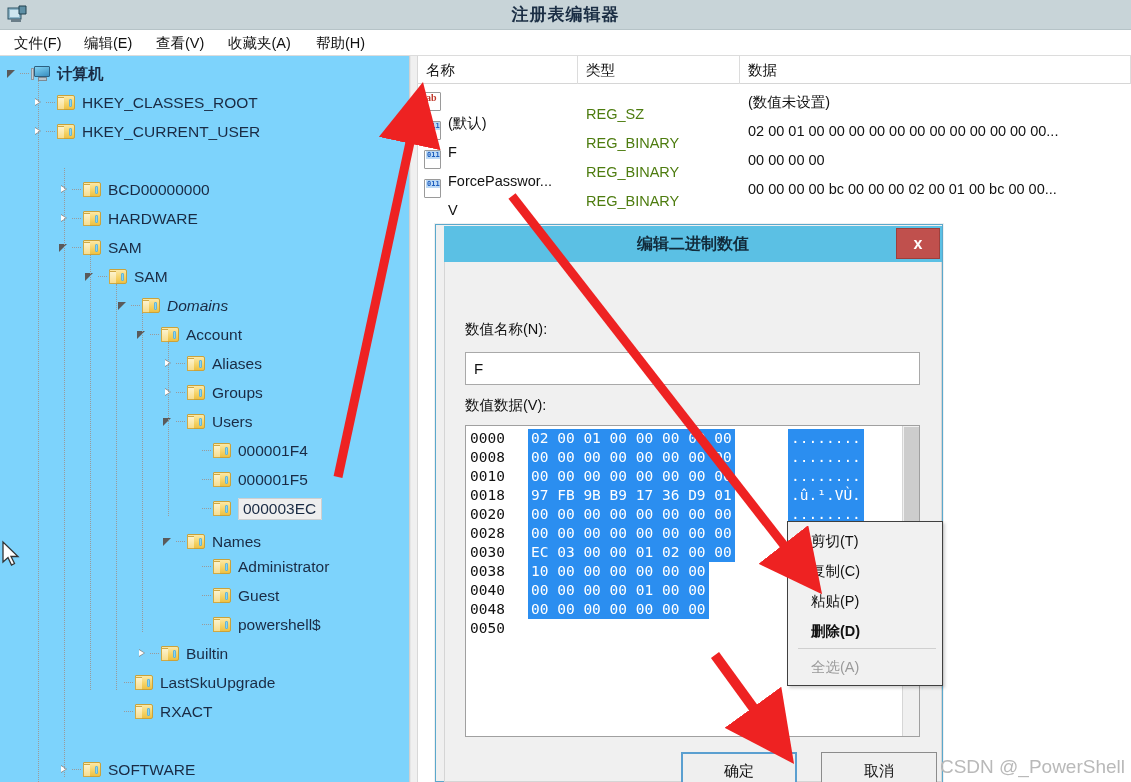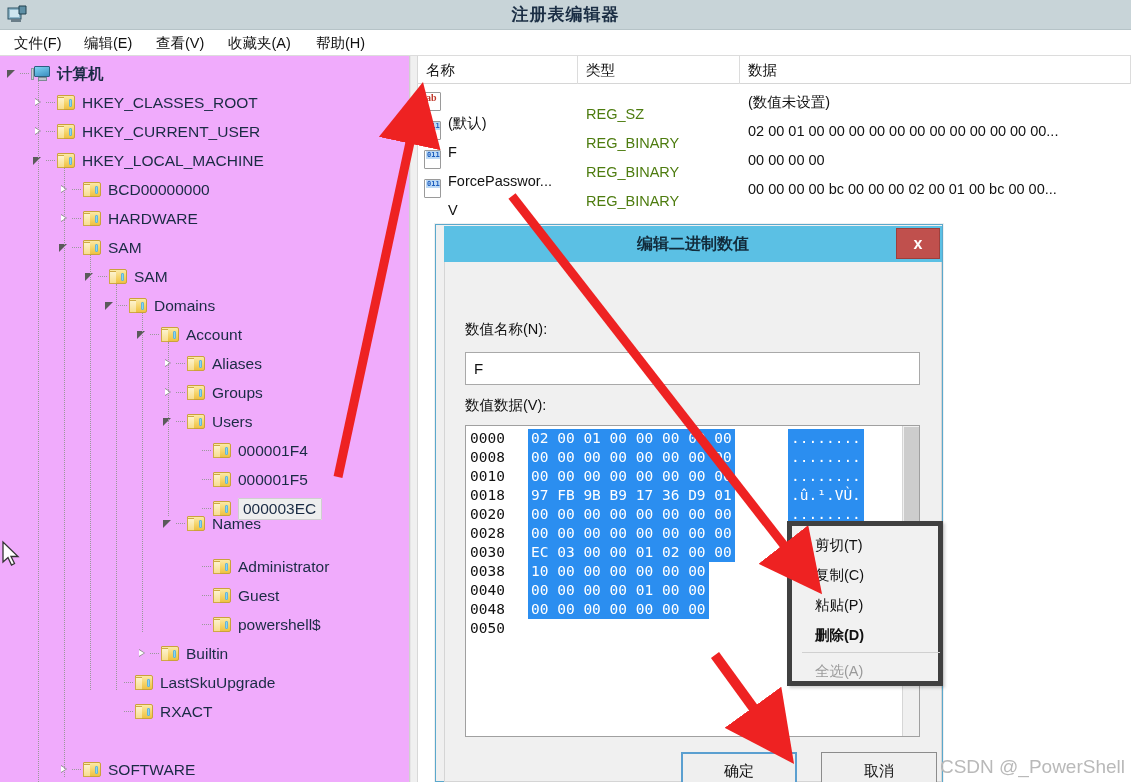--- a/index.html
+++ b/index.html
@@ -28,21 +28,21 @@
     background:#ffffff; border-bottom:1px solid #dcdcdc;
   }
   .menu-item {
     position:absolute; top:0; height:26px; line-height:26px;
     font-size:14.5px; color:#111; padding:0 6px; cursor:default;
     white-space:nowrap;
   }
   
   #left-pane {
     position:absolute; left:0; top:56px; width:410px; height:726px;
-    background:#f0abfc; border-right:1px solid #d0d0d0; overflow:hidden;
+    background:#7dd3fc; border-right:1px solid #d0d0d0; overflow:hidden;
   }
   #splitter {
     position:absolute; left:410px; top:56px; width:8px; height:726px;
     background:#f0f0f0; border-left:1px solid #e6e6e6; border-right:1px solid #d8d8d8;
   }
   #right-pane {
     position:absolute; left:418px; top:56px; width:713px; height:726px;
     background:#fff; overflow:hidden;
   }
   
@@ -216,21 +216,21 @@
     position:absolute; right:0; top:0; width:17px; height:312px;
     background:#f0f0f0; border-left:1px solid #d6d6d6;
   }
   #hex-thumb {
     position:absolute; left:1px; top:1px; width:15px; height:120px;
     background:#cdcdcd;
   }
   
   #ctx-menu {
     position:absolute; left:787px; top:521px; width:156px; height:165px;
-    background:#f1f1f1; border:5px solid #404040;
+    background:#f1f1f1; border:1px solid #404040;
     box-shadow:2px 2px 3px rgba(0,0,0,0.18);
   }
   .ctx-item {
     position:absolute; left:1px; width:154px; height:30px; line-height:30px;
     font-size:14.5px; color:#111; padding-left:22px; cursor:default;
     white-space:nowrap;
   }
   .ctx-item.disabled { color:#9a9a9a; }
   .ctx-sep {
     position:absolute; left:10px; width:138px; height:1px;
@@ -275,34 +275,33 @@
     <div class="menu-item" style="left: 78px;">编辑(E)</div>
     <div class="menu-item" style="left: 150px;">查看(V)</div>
     <div class="menu-item" style="left: 222px;">收藏夹(A)</div>
     <div class="menu-item" style="left: 310px;">帮助(H)</div>
   </div>
 
 <div id="left-pane">
     <div class="tree-row" style="top: 2px; left: 6px;"><span class="tw open"></span><span class="dots"></span><span class="comp-icon"><span class="stand"></span><span class="scr"></span><span class="base"></span></span><span class="tree-label" style="font-weight: bold;">计算机</span></div>
     <div class="tree-row" style="top: 60px; left: 32px;"><span class="tw closed"></span><span class="dots"></span><span class="folder"><span class="f-back"></span><span class="f-tab"></span><span class="f-front"></span></span><span class="tree-label">HKEY_CURRENT_USER</span></div>
     <div class="tree-row" style="top: 31px; left: 32px;"><span class="tw closed"></span><span class="dots"></span><span class="folder"><span class="f-back"></span><span class="f-tab"></span><span class="f-front"></span></span><span class="tree-label">HKEY_CLASSES_ROOT</span></div>
-    <div class="tree-row" style="top: 89px; left: 32px;"><span class="tw open"></span><span class="dots"></span><span class="folder"><span class="f-back"></span><span class="f-tab"></span><span class="f-front"></span></span><span class="tree-label">HKEY_LOCAL_MACHINE</span></div>
     <div class="tree-row" style="top: 118px; left: 58px;"><span class="tw closed"></span><span class="dots"></span><span class="folder"><span class="f-back"></span><span class="f-tab"></span><span class="f-front"></span></span><span class="tree-label">BCD00000000</span></div>
     <div class="tree-row" style="top: 147px; left: 58px;"><span class="tw closed"></span><span class="dots"></span><span class="folder"><span class="f-back"></span><span class="f-tab"></span><span class="f-front"></span></span><span class="tree-label">HARDWARE</span></div>
     <div class="tree-row" style="top: 176px; left: 58px;"><span class="tw open"></span><span class="dots"></span><span class="folder"><span class="f-back"></span><span class="f-tab"></span><span class="f-front"></span></span><span class="tree-label">SAM</span></div>
     <div class="tree-row" style="top: 205px; left: 84px;"><span class="tw open"></span><span class="dots"></span><span class="folder"><span class="f-back"></span><span class="f-tab"></span><span class="f-front"></span></span><span class="tree-label">SAM</span></div>
-    <div class="tree-row" style="top: 234px; left: 104px;"><span class="tw open"></span><span class="dots"></span><span class="folder"><span class="f-back"></span><span class="f-tab"></span><span class="f-front"></span></span><span class="tree-label">Domains</span></div>
+    <div class="tree-row" style="top: 234px; left: 117px; font-style: italic;"><span class="tw open"></span><span class="dots"></span><span class="folder"><span class="f-back"></span><span class="f-tab"></span><span class="f-front"></span></span><span class="tree-label">Domains</span></div>
     <div class="tree-row" style="top: 263px; left: 136px;"><span class="tw open"></span><span class="dots"></span><span class="folder"><span class="f-back"></span><span class="f-tab"></span><span class="f-front"></span></span><span class="tree-label">Account</span></div>
     <div class="tree-row" style="top: 292px; left: 162px;"><span class="tw closed"></span><span class="dots"></span><span class="folder"><span class="f-back"></span><span class="f-tab"></span><span class="f-front"></span></span><span class="tree-label">Aliases</span></div>
     <div class="tree-row" style="top: 321px; left: 162px;"><span class="tw closed"></span><span class="dots"></span><span class="folder"><span class="f-back"></span><span class="f-tab"></span><span class="f-front"></span></span><span class="tree-label">Groups</span></div>
     <div class="tree-row" style="top: 350px; left: 162px;"><span class="tw open"></span><span class="dots"></span><span class="folder"><span class="f-back"></span><span class="f-tab"></span><span class="f-front"></span></span><span class="tree-label">Users</span></div>
     <div class="tree-row" style="top: 379px; left: 188px;"><span class="tw"></span><span class="dots"></span><span class="folder"><span class="f-back"></span><span class="f-tab"></span><span class="f-front"></span></span><span class="tree-label">000001F4</span></div>
     <div class="tree-row" style="top: 408px; left: 188px;"><span class="tw"></span><span class="dots"></span><span class="folder"><span class="f-back"></span><span class="f-tab"></span><span class="f-front"></span></span><span class="tree-label">000001F5</span></div>
     <div class="tree-row" style="top: 437px; left: 188px;"><span class="tw"></span><span class="dots"></span><span class="folder"><span class="f-back"></span><span class="f-tab"></span><span class="f-front"></span></span><span class="tree-label sel">000003EC</span></div>
-    <div class="tree-row" style="top: 452px; left: 162px;"><span class="tw open"></span><span class="dots"></span><span class="folder"><span class="f-back"></span><span class="f-tab"></span><span class="f-front"></span></span><span class="tree-label">Names</span></div>
+    <div class="tree-row" style="top: 470px; left: 162px;"><span class="tw open"></span><span class="dots"></span><span class="folder"><span class="f-back"></span><span class="f-tab"></span><span class="f-front"></span></span><span class="tree-label">Names</span></div>
     <div class="tree-row" style="top: 495px; left: 188px;"><span class="tw"></span><span class="dots"></span><span class="folder"><span class="f-back"></span><span class="f-tab"></span><span class="f-front"></span></span><span class="tree-label">Administrator</span></div>
     <div class="tree-row" style="top: 524px; left: 188px;"><span class="tw"></span><span class="dots"></span><span class="folder"><span class="f-back"></span><span class="f-tab"></span><span class="f-front"></span></span><span class="tree-label">Guest</span></div>
     <div class="tree-row" style="top: 553px; left: 188px;"><span class="tw"></span><span class="dots"></span><span class="folder"><span class="f-back"></span><span class="f-tab"></span><span class="f-front"></span></span><span class="tree-label">powershell$</span></div>
     <div class="tree-row" style="top: 582px; left: 136px;"><span class="tw closed"></span><span class="dots"></span><span class="folder"><span class="f-back"></span><span class="f-tab"></span><span class="f-front"></span></span><span class="tree-label">Builtin</span></div>
     <div class="tree-row" style="top: 611px; left: 110px;"><span class="tw"></span><span class="dots"></span><span class="folder"><span class="f-back"></span><span class="f-tab"></span><span class="f-front"></span></span><span class="tree-label">LastSkuUpgrade</span></div>
     <div class="tree-row" style="top: 640px; left: 110px;"><span class="tw"></span><span class="dots"></span><span class="folder"><span class="f-back"></span><span class="f-tab"></span><span class="f-front"></span></span><span class="tree-label">RXACT</span></div>
     <div class="tree-row" style="top: 698px; left: 58px;"><span class="tw closed"></span><span class="dots"></span><span class="folder"><span class="f-back"></span><span class="f-tab"></span><span class="f-front"></span></span><span class="tree-label">SOFTWARE</span></div>
     <div class="vline" style="left: 38px; top: 25px; height: 725px;"></div>
     <div class="vline" style="left: 64px; top: 112px; height: 609px;"></div>
     <div class="vline" style="left: 90px; top: 199px; height: 435px;"></div>

